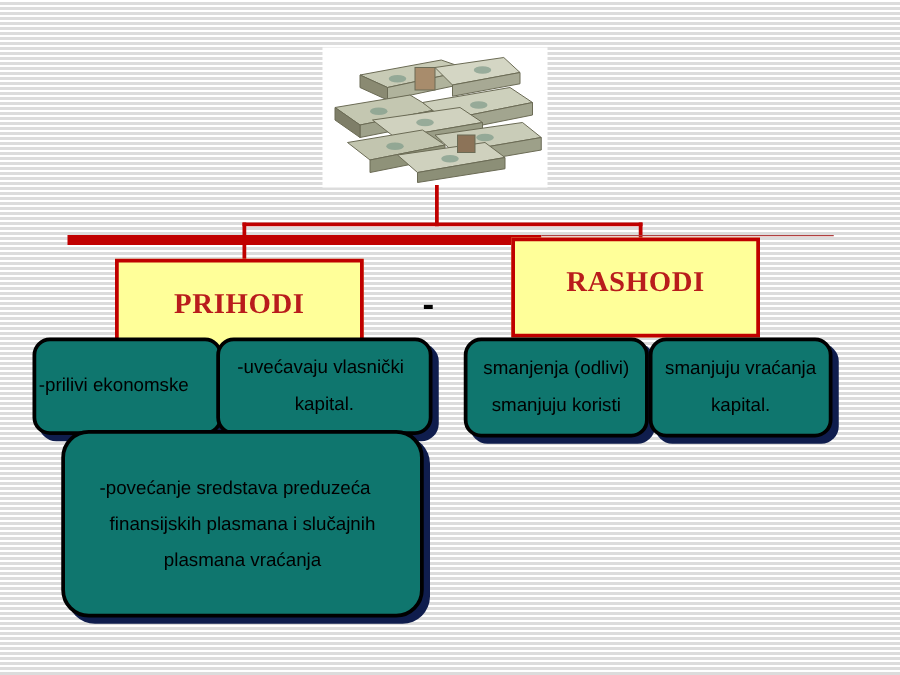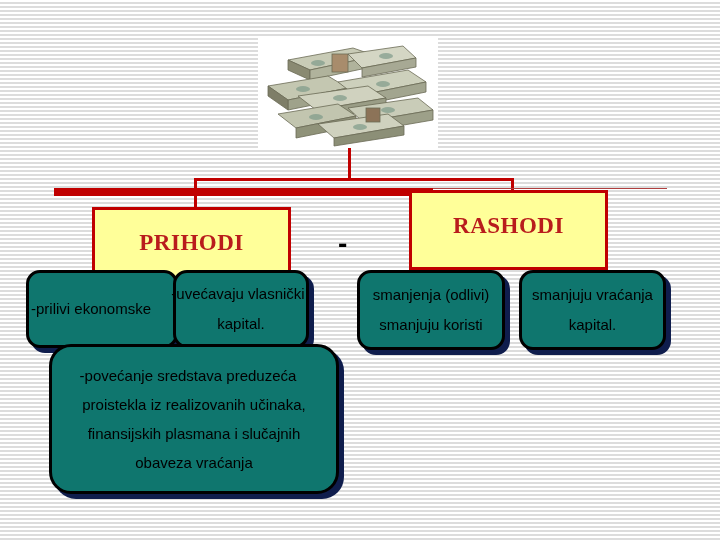--- a/index.html
+++ b/index.html
@@ -87,31 +87,30 @@
 </div>
 <div class="header-box" style="left:409px; top:190px; width:199px; height:80px;">
   <span>RASHODI</span>
 </div>
 
 <div class="minus">-</div>
 
 <div class="note" style="left:26px; top:270px; width:152px; height:78px; align-items:flex-start; text-align:left; padding-left:2px;">
   <span>-prilivi ekonomske</span>
 </div>
-<div class="note" style="left:173px; top:270px; width:136px; height:78px;">
+<div class="note" style="left:173px; top:270px; width:173px; height:78px;">
   <span style="margin-left:-6px;">-uvećavaju vlasnički</span>
   <span>kapital.</span>
 </div>
 <div class="note" style="left:49px; top:344px; width:290px; height:150px; border-radius:22px; line-height:29px;">
   <span style="margin-left:-12px;">-povećanje sredstava preduzeća</span>
-  <span>proistekla iz realizovanih učinaka,</span>
   <span>finansijskih plasmana i slučajnih</span>
-  <span>obaveza vraćanja</span>
+  <span>plasmana vraćanja</span>
 </div>
 
-<div class="note" style="left:357px; top:270px; width:148px; height:80px;">
+<div class="note" style="left:371px; top:270px; width:148px; height:80px;">
   <span>smanjenja (odlivi)</span>
   <span>smanjuju koristi</span>
 </div>
 <div class="note" style="left:519px; top:270px; width:147px; height:80px;">
   <span>smanjuju vraćanja</span>
   <span>kapital.</span>
 </div>
 
 </body></html>

